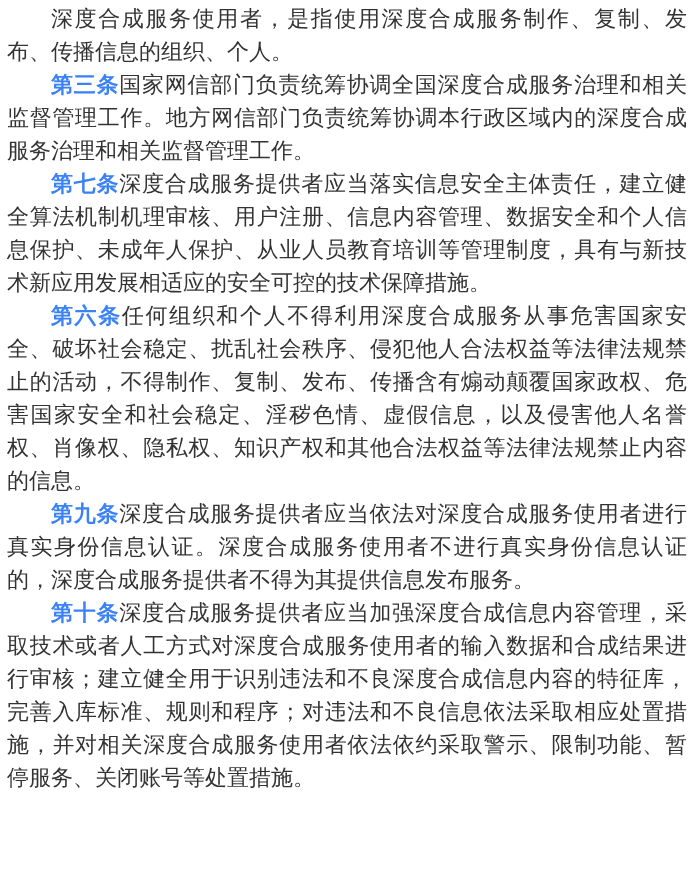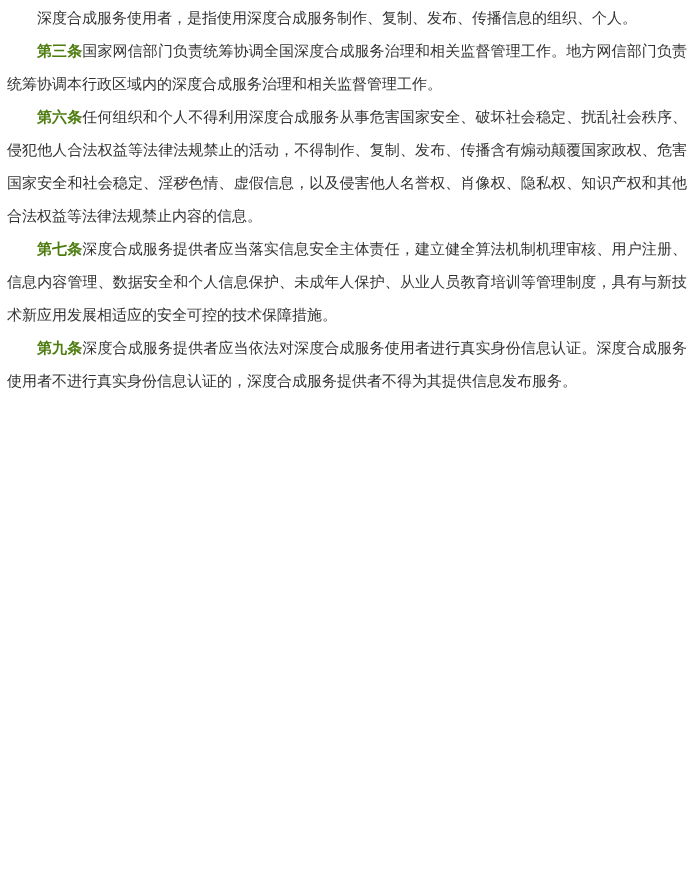--- a/index.html
+++ b/index.html
@@ -12,48 +12,51 @@
     height: 882px;
     overflow: hidden;
     position: relative;
   }
   .doc {
     position: absolute;
     left: 7px;
     top: 2px;
     width: 680px;
     font-family: "DejaVu Sans", "Liberation Sans", sans-serif;
-    font-size: 15px;
+    font-size: 22px;
     line-height: 33px;
     color: #333333;
   }
   .para {
     margin: 0;
     text-indent: 2em;
     text-align: justify;
     word-break: break-all;
   }
   .article-no {
     font-weight: bold;
-    color: #4d7c0f;
+    color: #3b82f6;
     margin-right: 0;
   }
 </style>
 </head>
 <body>
 
 <div class="doc">
   <p class="para">
     <span>深度合成服务使用者，是指使用深度合成服务制作、复制、发布、传播信息的组织、个人。</span>
   </p>
   <p class="para">
     <span class="article-no">第三条</span><span>国家网信部门负责统筹协调全国深度合成服务治理和相关监督管理工作。地方网信部门负责统筹协调本行政区域内的深度合成服务治理和相关监督管理工作。</span>
   </p>
   <p class="para">
-    <span class="article-no">第六条</span><span>任何组织和个人不得利用深度合成服务从事危害国家安全、破坏社会稳定、扰乱社会秩序、侵犯他人合法权益等法律法规禁止的活动，不得制作、复制、发布、传播含有煽动颠覆国家政权、危害国家安全和社会稳定、淫秽色情、虚假信息，以及侵害他人名誉权、肖像权、隐私权、知识产权和其他合法权益等法律法规禁止内容的信息。</span>
+    <span class="article-no">第七条</span><span>深度合成服务提供者应当落实信息安全主体责任，建立健全算法机制机理审核、用户注册、信息内容管理、数据安全和个人信息保护、未成年人保护、从业人员教育培训等管理制度，具有与新技术新应用发展相适应的安全可控的技术保障措施。</span>
   </p>
   <p class="para">
-    <span class="article-no">第七条</span><span>深度合成服务提供者应当落实信息安全主体责任，建立健全算法机制机理审核、用户注册、信息内容管理、数据安全和个人信息保护、未成年人保护、从业人员教育培训等管理制度，具有与新技术新应用发展相适应的安全可控的技术保障措施。</span>
+    <span class="article-no">第六条</span><span>任何组织和个人不得利用深度合成服务从事危害国家安全、破坏社会稳定、扰乱社会秩序、侵犯他人合法权益等法律法规禁止的活动，不得制作、复制、发布、传播含有煽动颠覆国家政权、危害国家安全和社会稳定、淫秽色情、虚假信息，以及侵害他人名誉权、肖像权、隐私权、知识产权和其他合法权益等法律法规禁止内容的信息。</span>
   </p>
   <p class="para">
     <span class="article-no">第九条</span><span>深度合成服务提供者应当依法对深度合成服务使用者进行真实身份信息认证。深度合成服务使用者不进行真实身份信息认证的，深度合成服务提供者不得为其提供信息发布服务。</span>
   </p>
+  <p class="para">
+    <span class="article-no">第十条</span><span>深度合成服务提供者应当加强深度合成信息内容管理，采取技术或者人工方式对深度合成服务使用者的输入数据和合成结果进行审核；建立健全用于识别违法和不良深度合成信息内容的特征库，完善入库标准、规则和程序；对违法和不良信息依法采取相应处置措施，并对相关深度合成服务使用者依法依约采取警示、限制功能、暂停服务、关闭账号等处置措施。</span>
+  </p>
 </div>
 
 </body></html>

